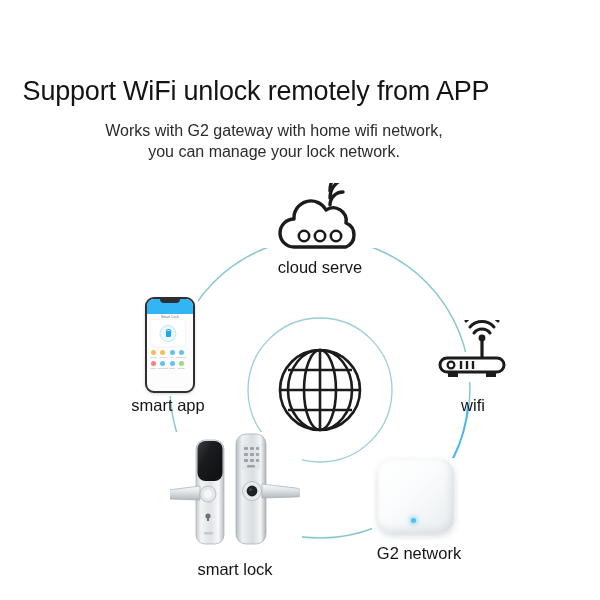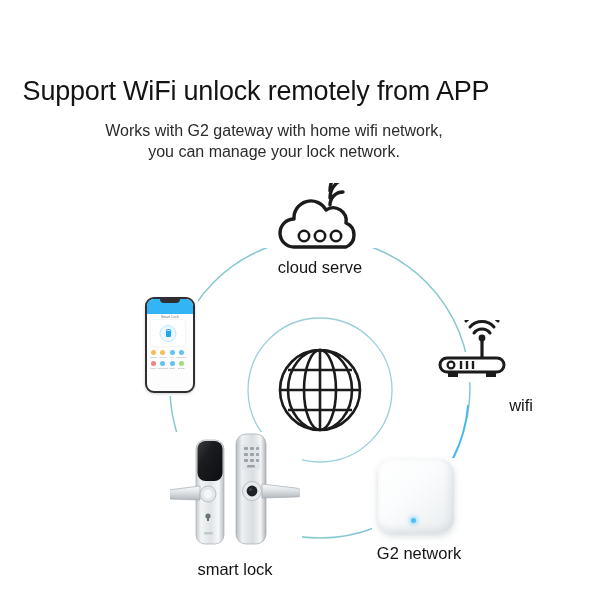--- a/index.html
+++ b/index.html
@@ -125,21 +125,21 @@
   .pg-cell { text-align: center; }
   .pg-dot {
     width: 5px; height: 5px; border-radius: 50%;
     margin: 0 auto 1px; opacity: .85;
   }
   .pg-txt { font-size: 2.2px; color: #9a9a9a; display: block; line-height: 1; }
   #label-phone { left: 78px; top: 396px; width: 140px; }
 
   
   #node-router { position: absolute; left: 416px; top: 320px; width: 74px; height: 66px; }
-  #label-router { left: 393px; top: 396px; width: 120px; text-align: right; }
+  #label-router { left: 393px; top: 396px; width: 120px; }
 
   
   #node-gateway {
     position: absolute; left: 358px; top: 455px; width: 82px; height: 80px;
   }
   .gw-body {
     position: absolute; left: 0; top: 4px; width: 76px; height: 74px;
     background: linear-gradient(135deg,#ffffff 0%,#fbfcfd 42%,#e9edef 100%);
     border-radius: 15px;
     box-shadow: 0 3px 7px rgba(120,135,145,0.30), inset -3px -3px 7px rgba(190,200,208,0.45);
@@ -259,20 +259,21 @@
         <div class="pg-cell">
           <div class="pg-dot" style="background:#49b7f0"></div>
           <span class="pg-txt">Share</span>
         </div>
         <div class="pg-cell">
           <div class="pg-dot" style="background:#8fd36a"></div>
           <span class="pg-txt">Setting</span>
         </div>
       </div>
     </div>
+    <div class="nlabel" id="label-phone">smart app</div>
 
     <div id="node-router">
       <svg viewBox="0 0 74 66" width="74" height="66">
 
         <g fill="none" stroke="#1b1b1b" stroke-width="3" stroke-linecap="round">
           <path d="M 38 13 A 10 10 0 0 1 54 13"></path>
           <path d="M 34 7  A 16 16 0 0 1 58 7"></path>
           <path d="M 30 1  A 22 22 0 0 1 62 1"></path>
         </g>
 

